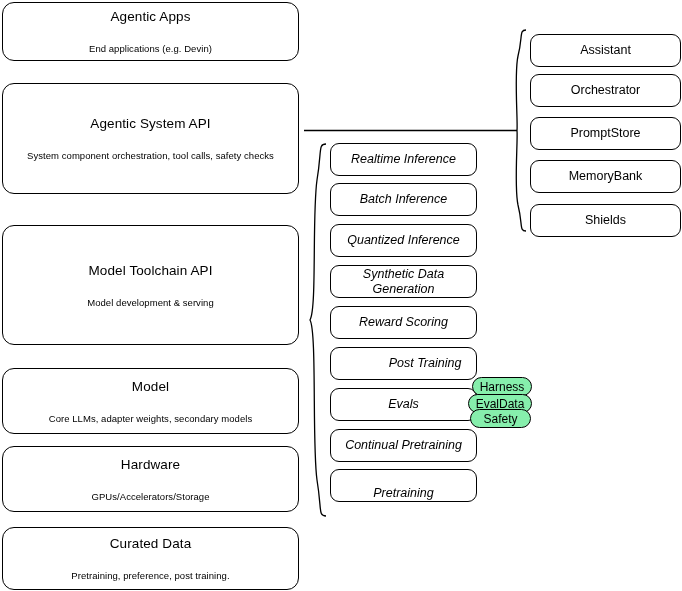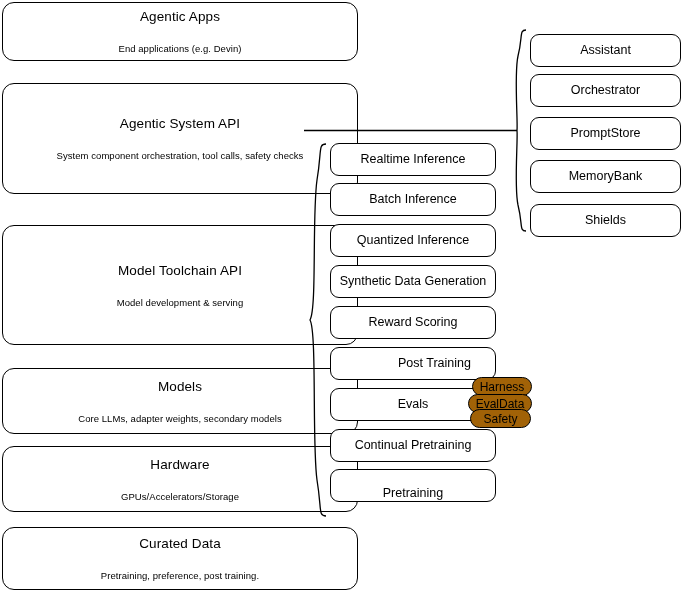--- a/index.html
+++ b/index.html
@@ -27,21 +27,21 @@
     flex-direction: column;
     align-items: center;
     justify-content: center;
     text-align: center;
     color: #000000;
   }
 
   
   .layer {
     left: 2px;
-    width: 356px;
+    width: 297px;
     border-radius: 12px;
   }
   .layer .title {
     font-size: 13.5px;
     line-height: 17px;
     letter-spacing: .1px;
   }
   .layer .subtitle {
     font-size: 9.5px;
     line-height: 13px;
@@ -52,29 +52,29 @@
   
   .item {
     height: 33px;
     border-radius: 9px;
   }
   .item .label {
     font-size: 12.5px;
     line-height: 15px;
   }
 
-  .mid-item { left: 330px; width: 166px; }
+  .mid-item { left: 330px; width: 147px; font-style: italic; }
   .right-item { left: 530px; width: 151px; }
 
   
   .pill {
     position: absolute;
     box-sizing: border-box;
     border: 1.3px solid #000000;
-    background: #a16207;
+    background: #86efac;
     border-radius: 999px;
     height: 19px;
     display: flex;
     align-items: center;
     justify-content: center;
     font-size: 12px;
     color: #000000;
     z-index: 5;
   }
 
@@ -125,21 +125,21 @@
     <div class="title">Agentic System API</div>
     <div class="subtitle">System component orchestration, tool calls, safety checks</div>
   </div>
 
   <div class="box layer" style="top:225px;height:120px;">
     <div class="title">Model Toolchain API</div>
     <div class="subtitle">Model development &amp; serving</div>
   </div>
 
   <div class="box layer" style="top:368px;height:66px;">
-    <div class="title">Models</div>
+    <div class="title">Model</div>
     <div class="subtitle">Core LLMs, adapter weights, secondary models</div>
   </div>
 
   <div class="box layer" style="top:446px;height:66px;">
     <div class="title">Hardware</div>
     <div class="subtitle">GPUs/Accelerators/Storage</div>
   </div>
 
   <div class="box layer" style="top:527px;height:63px;">
     <div class="title">Curated Data</div>

